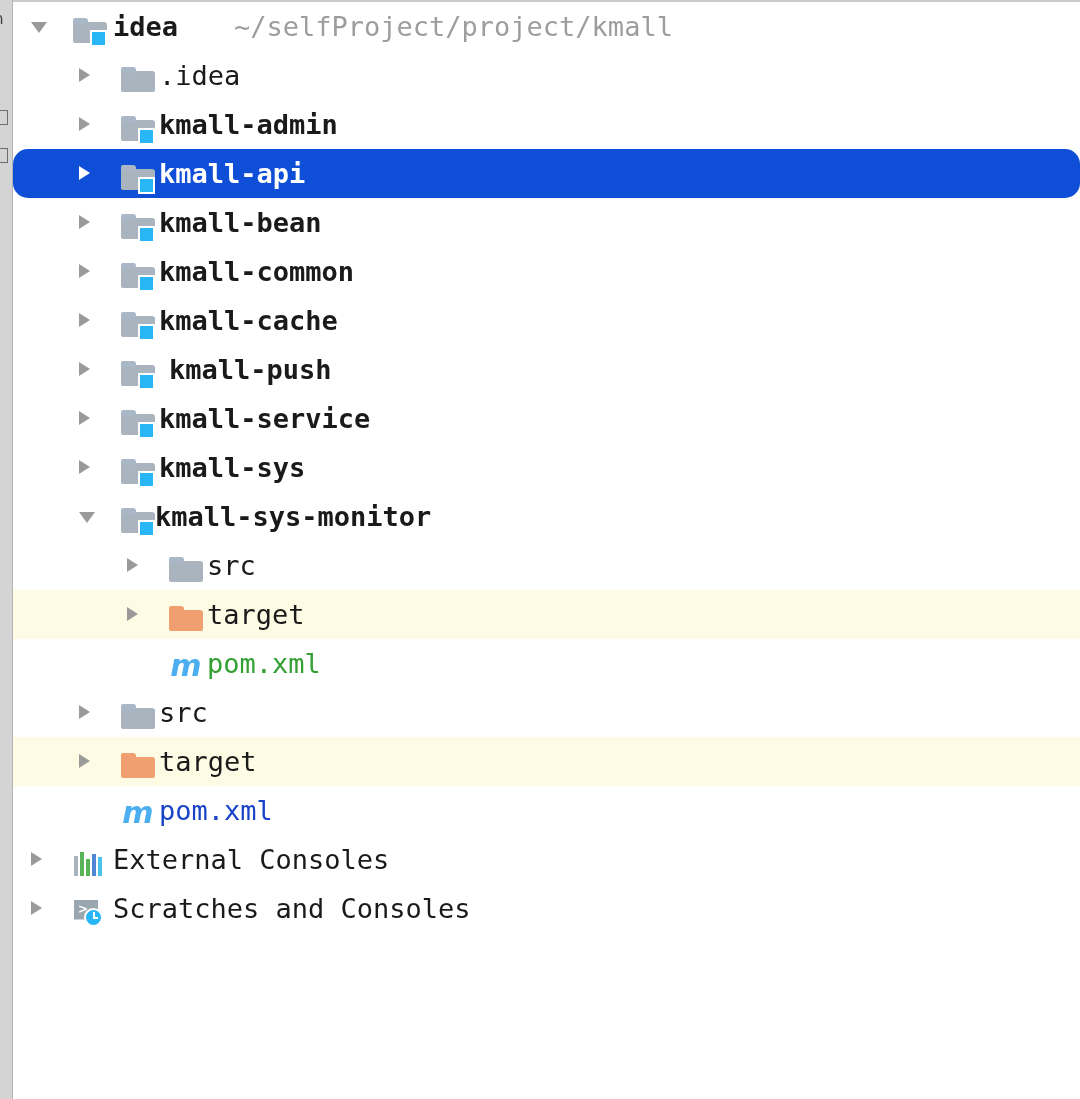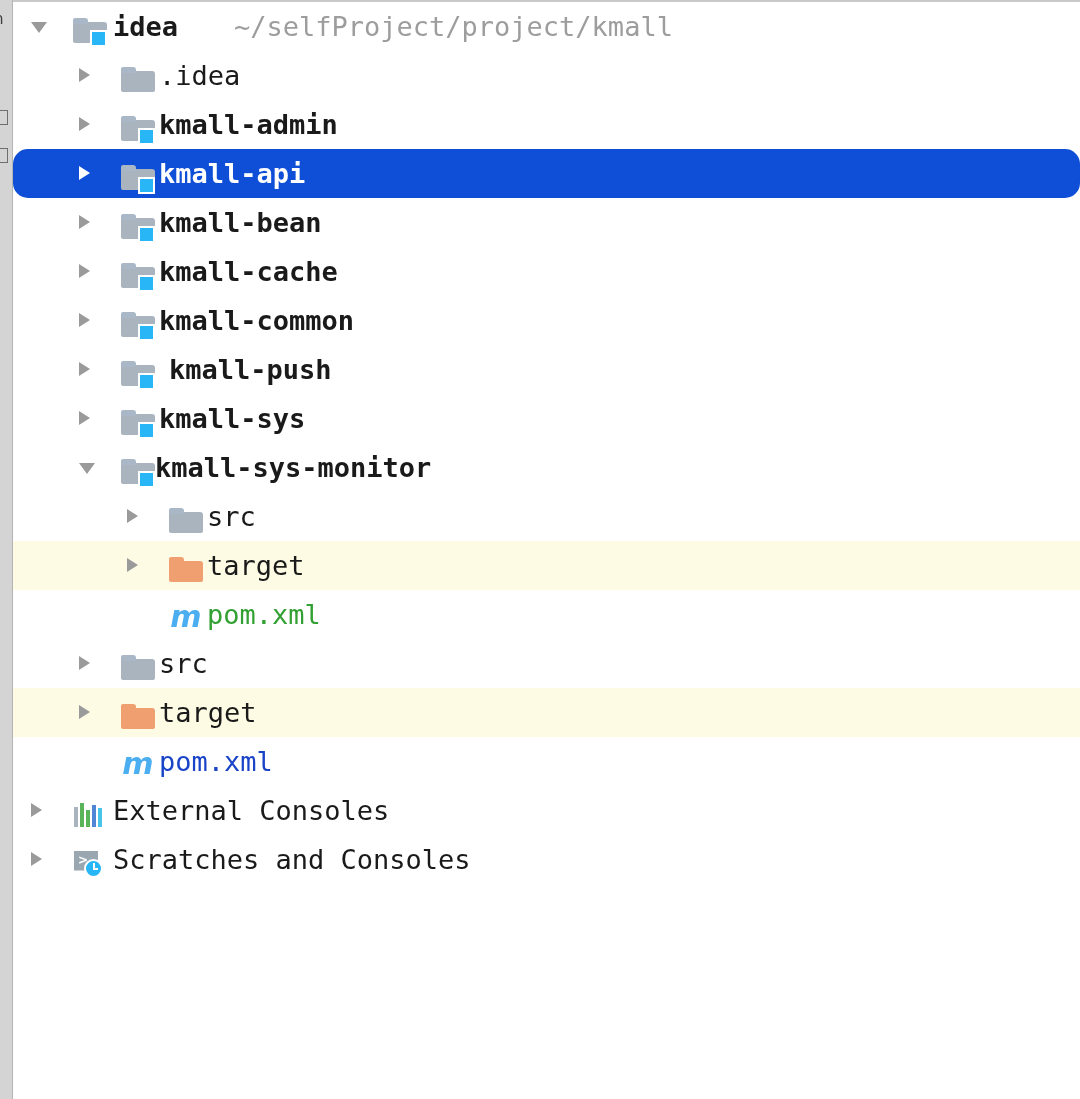--- a/index.html
+++ b/index.html
@@ -186,43 +186,54 @@
     </div>
     <div class="row">
       <div class="arrow" style="left: 66px; top: 17px;"></div>
       <div class="icon" style="left: 106px;">
         <div class="folder f-gray">
           <div class="body"></div>
           <div class="tab"></div>
         </div>
         <div class="badge"></div>
       </div>
+      <div class="label bold" style="left: 146px;">kmall-common</div>
+    </div>
+    <div class="row">
+      <div class="arrow" style="left: 66px; top: 17px;"></div>
+      <div class="icon" style="left: 106px;">
+        <div class="folder f-gray">
+          <div class="body"></div>
+          <div class="tab"></div>
+        </div>
+        <div class="badge"></div>
+      </div>
       <div class="label bold" style="left: 146px;">kmall-cache</div>
     </div>
     <div class="row">
       <div class="arrow" style="left: 66px; top: 17px;"></div>
       <div class="icon" style="left: 106px;">
         <div class="folder f-gray">
           <div class="body"></div>
           <div class="tab"></div>
         </div>
         <div class="badge"></div>
       </div>
-      <div class="label bold" style="left: 146px;">kmall-common</div>
-    </div>
-    <div class="row">
-      <div class="arrow" style="left: 66px; top: 17px;"></div>
-      <div class="icon" style="left: 106px;">
-        <div class="folder f-gray">
-          <div class="body"></div>
-          <div class="tab"></div>
-        </div>
-        <div class="badge"></div>
-      </div>
       <div class="label bold" style="left: 156px;">kmall-push</div>
+    </div>
+    <div class="row">
+      <div class="arrow" style="left: 66px; top: 17px;"></div>
+      <div class="icon" style="left: 106px;">
+        <div class="folder f-gray">
+          <div class="body"></div>
+          <div class="tab"></div>
+        </div>
+        <div class="badge"></div>
+      </div>
+      <div class="label bold" style="left: 146px;">kmall-service</div>
     </div>
     <div class="row">
       <div class="arrow" style="left: 66px; top: 17px;"></div>
       <div class="icon" style="left: 106px;">
         <div class="folder f-gray">
           <div class="body"></div>
           <div class="tab"></div>
         </div>
         <div class="badge"></div>
       </div>

